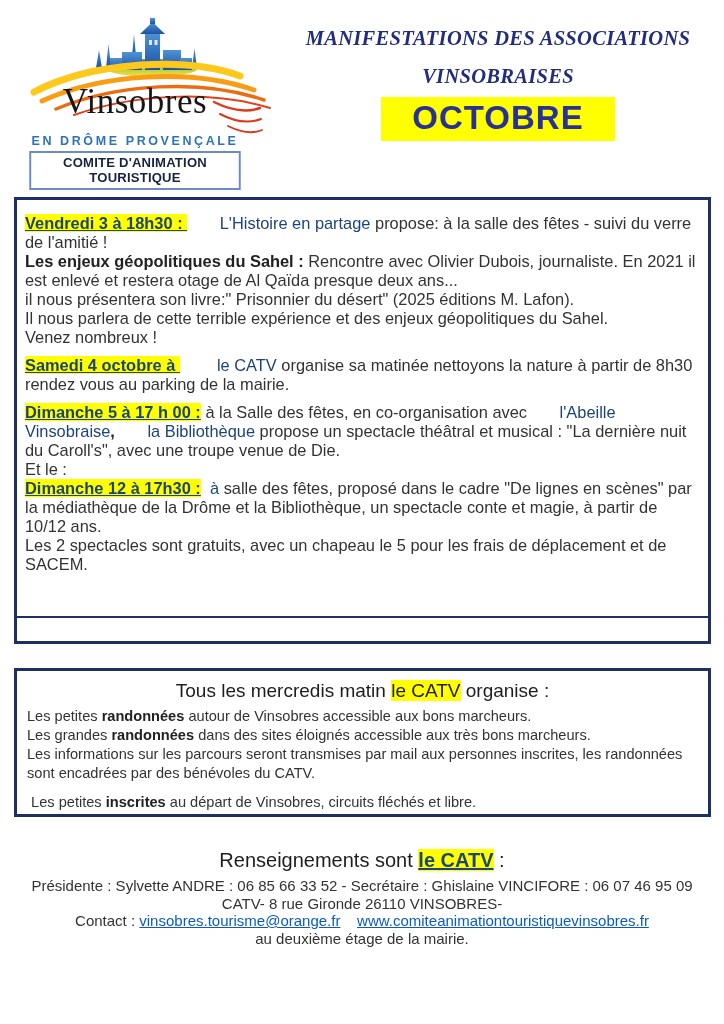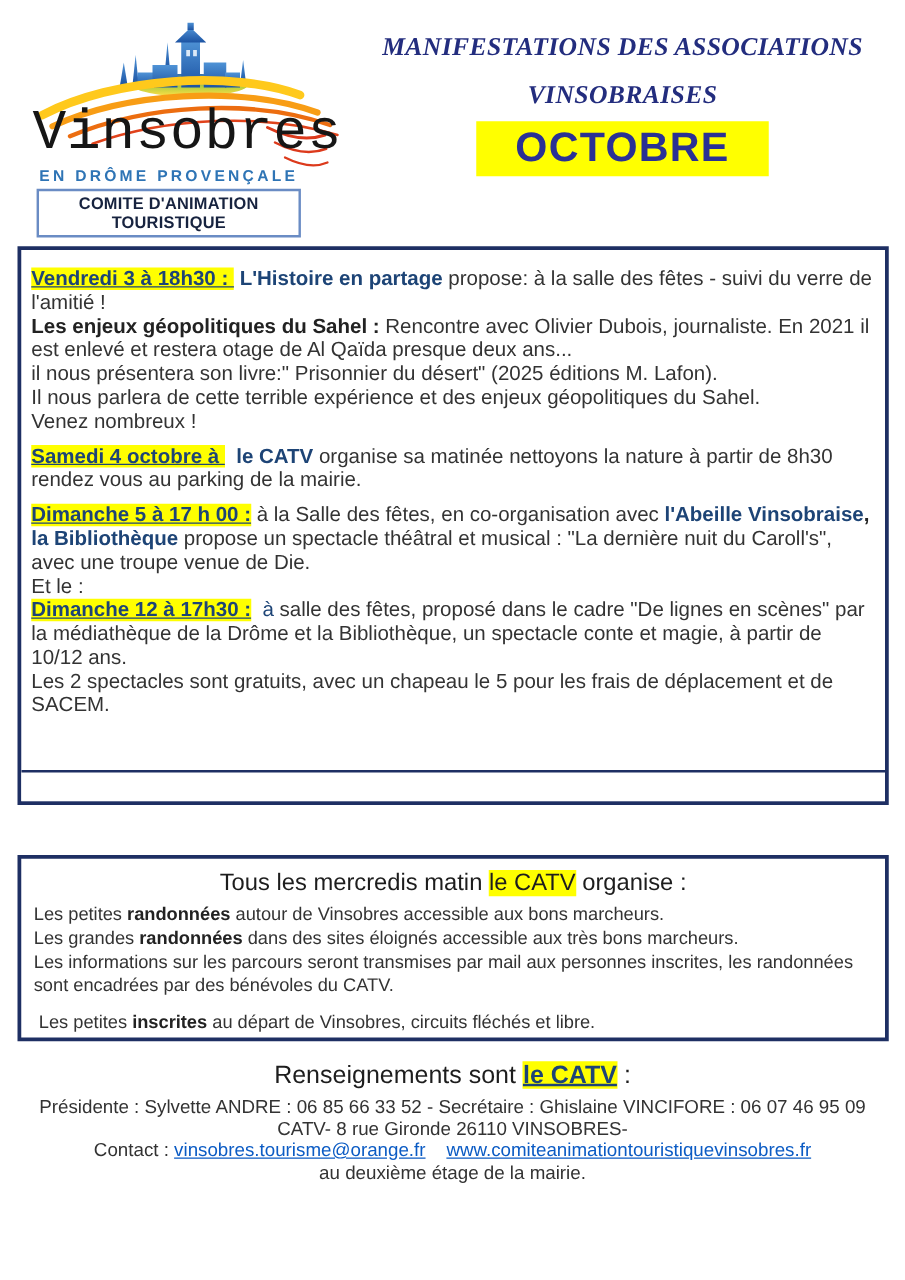--- a/index.html
+++ b/index.html
@@ -8,21 +8,21 @@
     position:relative; width:724px; height:1024px; background:#ffffff;
     margin:0 auto; overflow:hidden;
     font-family:"Liberation Sans", sans-serif; color:var(--body-text, #333333);
   }
 
   
   .logo { position:absolute; left:26px; top:18px; width:252px; height:172px; }
   .logo svg { position:absolute; inset:0; width:100%; height:100%; }
   .logo-name {
     position:absolute; top:66px; left:0; width:218px; text-align:center;
-    font-family:Liberation Mono, monospace; font-size:45px; line-height:1;
+    font-family:Liberation Serif, serif; font-size:35px; line-height:1;
     color:#161616; letter-spacing:0.5px;
   }
   .logo-region {
     position:absolute; top:116px; left:0; width:218px; text-align:center;
     color:var(--accent-blue, #2e74b5); font-weight:bold; font-size:12.5px; letter-spacing:2.6px;
   }
   .logo-committee-wrap { position:absolute; top:133px; left:0; width:218px; text-align:center; }
   .logo-committee {
     display:inline-block; border:2px solid #6a8cc4; padding:2px 7px 3px;
     font-weight:bold; font-size:13.5px; color:#17233f; letter-spacing:0.2px;
@@ -49,34 +49,34 @@
   }
   .events-box { top:197px; height:447px; padding:14px 8px 0 8px; overflow:hidden; }
   .events-strip {
     position:absolute; left:0; right:0; bottom:0; height:25px;
     border-top:2px solid var(--navy-border, #1e2f63); background:#fff;
   }
 
   .para { font-size:16.4px; line-height:19px; white-space:pre-wrap; color:var(--body-text, #333333); }
   .spacer { height:9px; }
 
-  .weekly-box { top:684px; height:149px; padding:9px 10px 0 10px; }
+  .weekly-box { top:668px; height:149px; padding:9px 10px 0 10px; }
   .weekly-heading { text-align:center; font-size:19px; color:#1d1d1d; white-space:pre-wrap; margin-bottom:5px; }
   .wline { font-size:14.6px; line-height:19px; white-space:pre-wrap; color:var(--body-text, #333333); }
   .spacer2 { height:10px; }
 
   
   .contact { position:absolute; left:0; top:849px; width:724px; text-align:center; }
   .contact-heading { font-size:20px; color:#1d1d1d; white-space:pre-wrap; margin-bottom:5px; }
   .cline { font-size:15px; line-height:17.5px; white-space:pre-wrap; color:var(--body-text, #333333); }
 
   
   .s-text { }
   .s-bold { font-weight:bold; color:#222222; }
-  .s-blue-bold { font-weight:bold; color:var(--event-blue, #1d4476); }
+  .s-blue-bold { font-weight:normal; color:var(--event-blue, #1d4476);margin-left:28px; }
   .s-blue { color:var(--event-blue, #1d4476); }
   .s-hl { background:var(--highlight-yellow, #ffff00); }
   .s-hl-date {
     background:var(--highlight-yellow, #ffff00); color:var(--event-blue, #1d4476);
     font-weight:bold; text-decoration:underline;
   }
   .s-link { color:var(--link-blue, #0b5bc4); text-decoration:underline; cursor:pointer; }
 </style>
 </head>
 <body>

